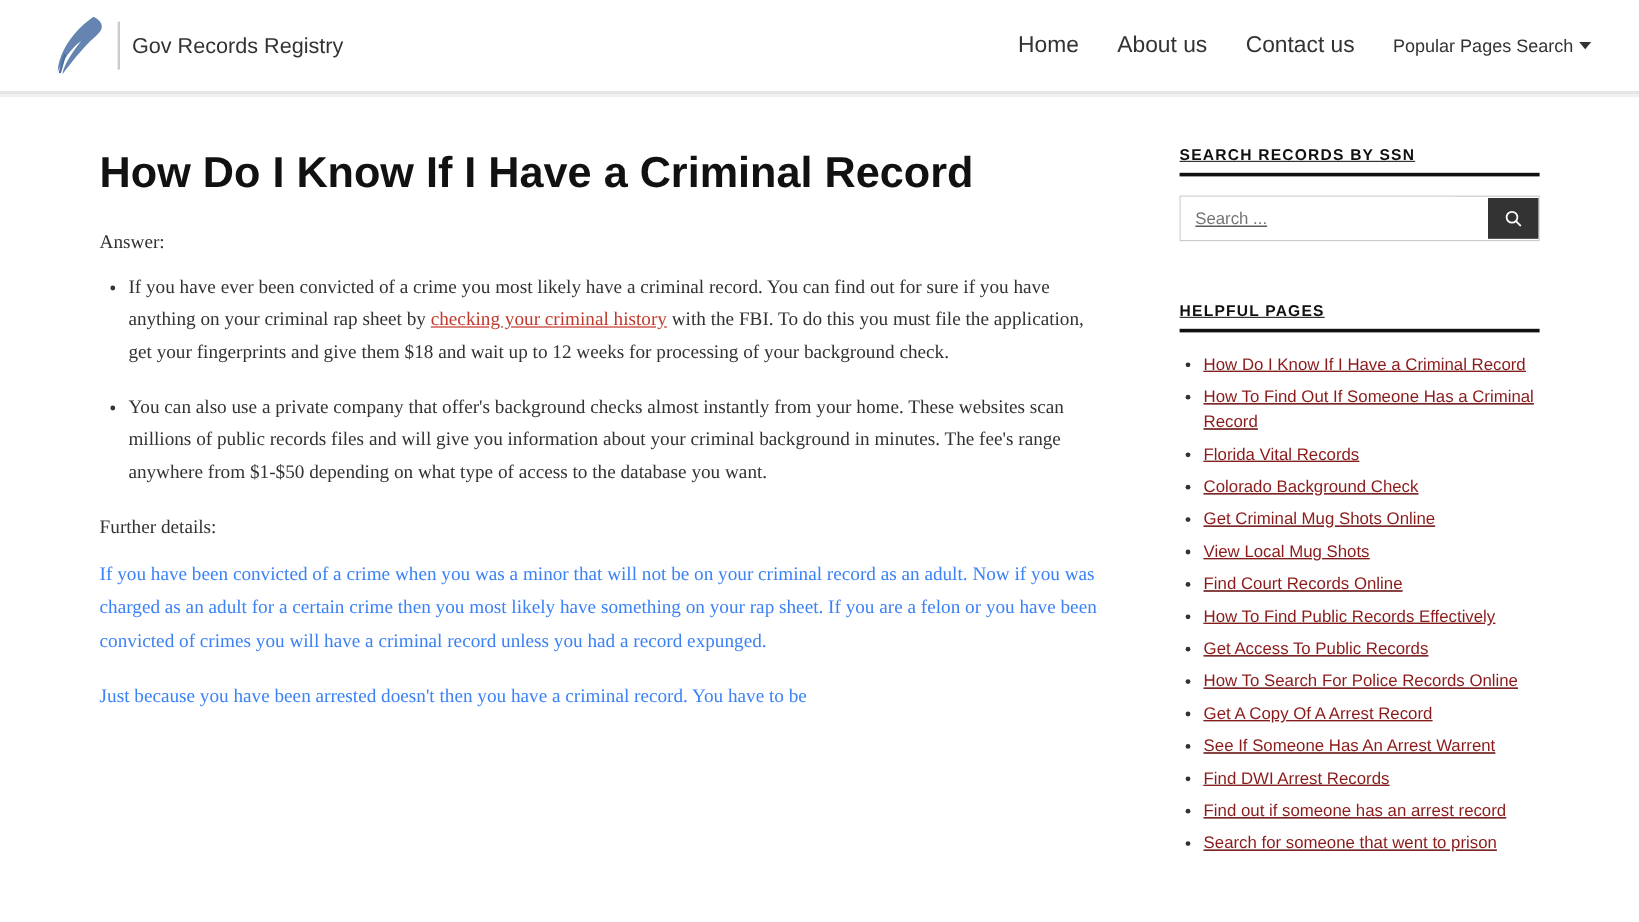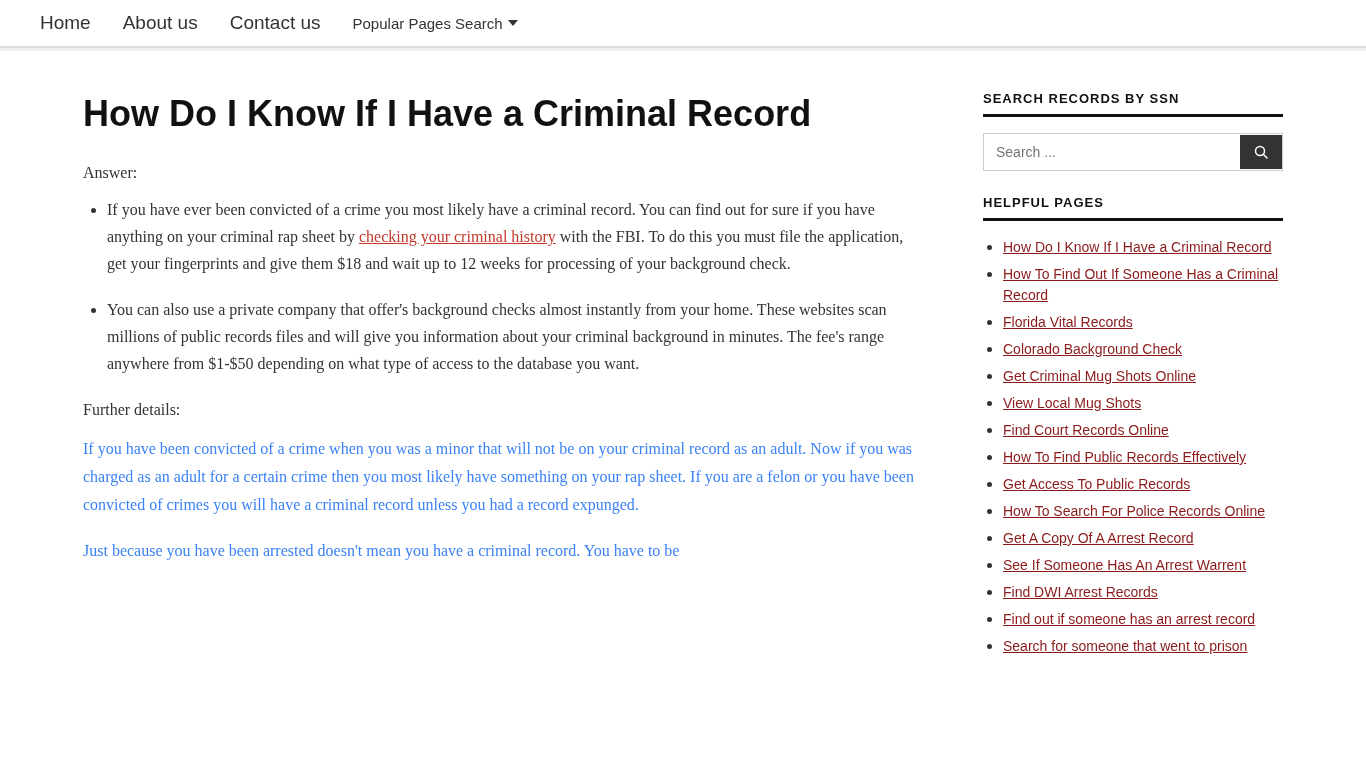--- a/index.html
+++ b/index.html
@@ -106,21 +106,22 @@
       color: #3b82f6;
     }
 
     
     .sidebar {
       width: 300px;
       flex-shrink: 0;
     }
 
     .sidebar-section {
-      margin-bottom: 24px;
+      margin-bottom: 50px;
+      text-decoration: underline;
     }
 
     .sidebar-section-title {
       font-family: Arial, sans-serif;
       font-size: 13px;
       font-weight: bold;
       letter-spacing: 1px;
       text-transform: uppercase;
       color: #111;
       border-bottom: 3px solid #111;
@@ -205,20 +206,29 @@
       margin-left: 2px;
       vertical-align: middle;
     }
 
     
   </style>
 </head>
 <body>
 
 <header>
+  <div class="logo">
+    <svg class="logo-icon" viewBox="0 0 48 52" xmlns="http://www.w3.org/2000/svg">
+
+      <path d="M38 2 C38 2 10 20 8 48 C8 48 16 30 28 22 C28 22 14 38 12 50 C12 50 28 28 40 18 C52 8 38 2 38 2Z" fill="#4a6fa5" opacity="0.85"></path>
+      <path d="M10 48 L14 34" stroke="#4a6fa5" stroke-width="2" stroke-linecap="round"></path>
+    </svg>
+    <div class="logo-divider"></div>
+    <span class="logo-text">Gov Records Registry</span>
+  </div>
 
   <nav>
     <a href="#">Home</a>
     <a href="#">About us</a>
     <a href="#">Contact us</a>
     <div class="nav-dropdown">
       <span>Popular Pages Search</span>
       <span class="chevron"></span>
     </div>
   </nav>
@@ -238,21 +248,21 @@
         <span>If you have ever been convicted of a crime you most likely have a criminal record. You can find out for sure if you have anything on your criminal rap sheet by </span><a href="#">checking your criminal history</a><span> with the FBI. To do this you must file the application, get your fingerprints and give them $18 and wait up to 12 weeks for processing of your background check.</span>
       </li>
       <li>You can also use a private company that offer's background checks almost instantly from your home. These websites scan millions of public records files and will give you information about your criminal background in minutes. The fee's range anywhere from $1-$50 depending on what type of access to the database you want.</li>
     </ul>
 
     <p class="further-details">Further details:</p>
 
     <p class="article-body">If you have been convicted of a crime when you was a minor that will not be on your criminal record as an adult. Now if you was charged as an  adult for a certain crime then you most likely have something on your rap sheet. If you are a felon or you have been convicted of crimes you will  have a criminal record unless you had a record expunged.</p>
 
     <br>
-    <p class="article-body">Just because you have been arrested doesn't mean you have a criminal record. You have to be</p>
+    <p class="article-body">Just because you have been arrested doesn't then you have a criminal record. You have to be</p>
   </main>
 
   <aside class="sidebar">
 
     <div class="sidebar-section">
       <div class="sidebar-section-title">SEARCH RECORDS BY SSN</div>
       <div class="search-box">
         <input type="text" class="search-input" placeholder="Search ..." style="">
         <button class="search-button">
           <svg width="14" height="14" viewBox="0 0 14 14" fill="none" xmlns="http://www.w3.org/2000/svg">

